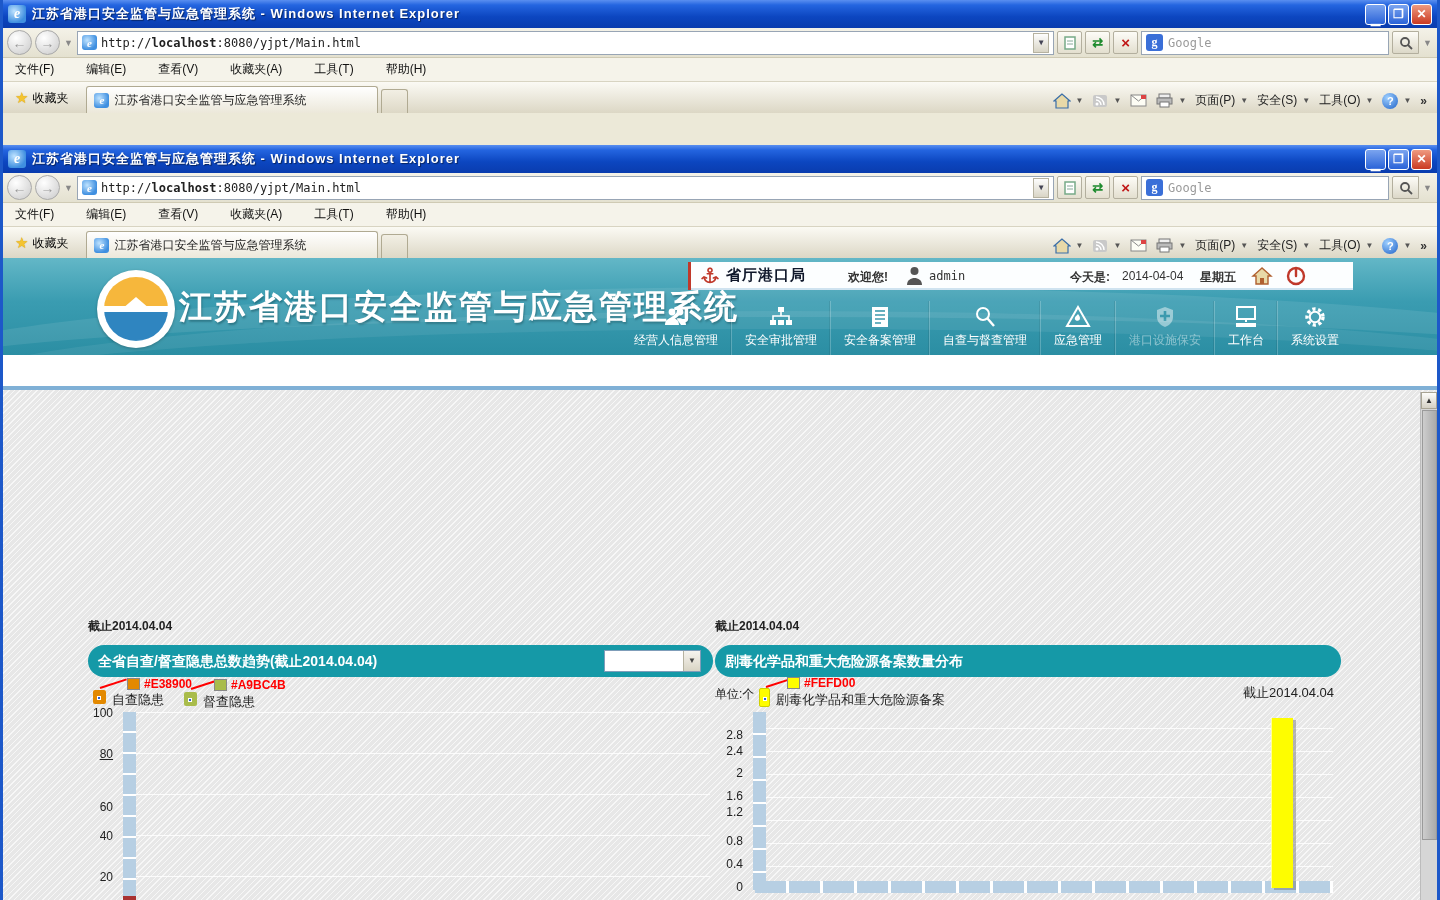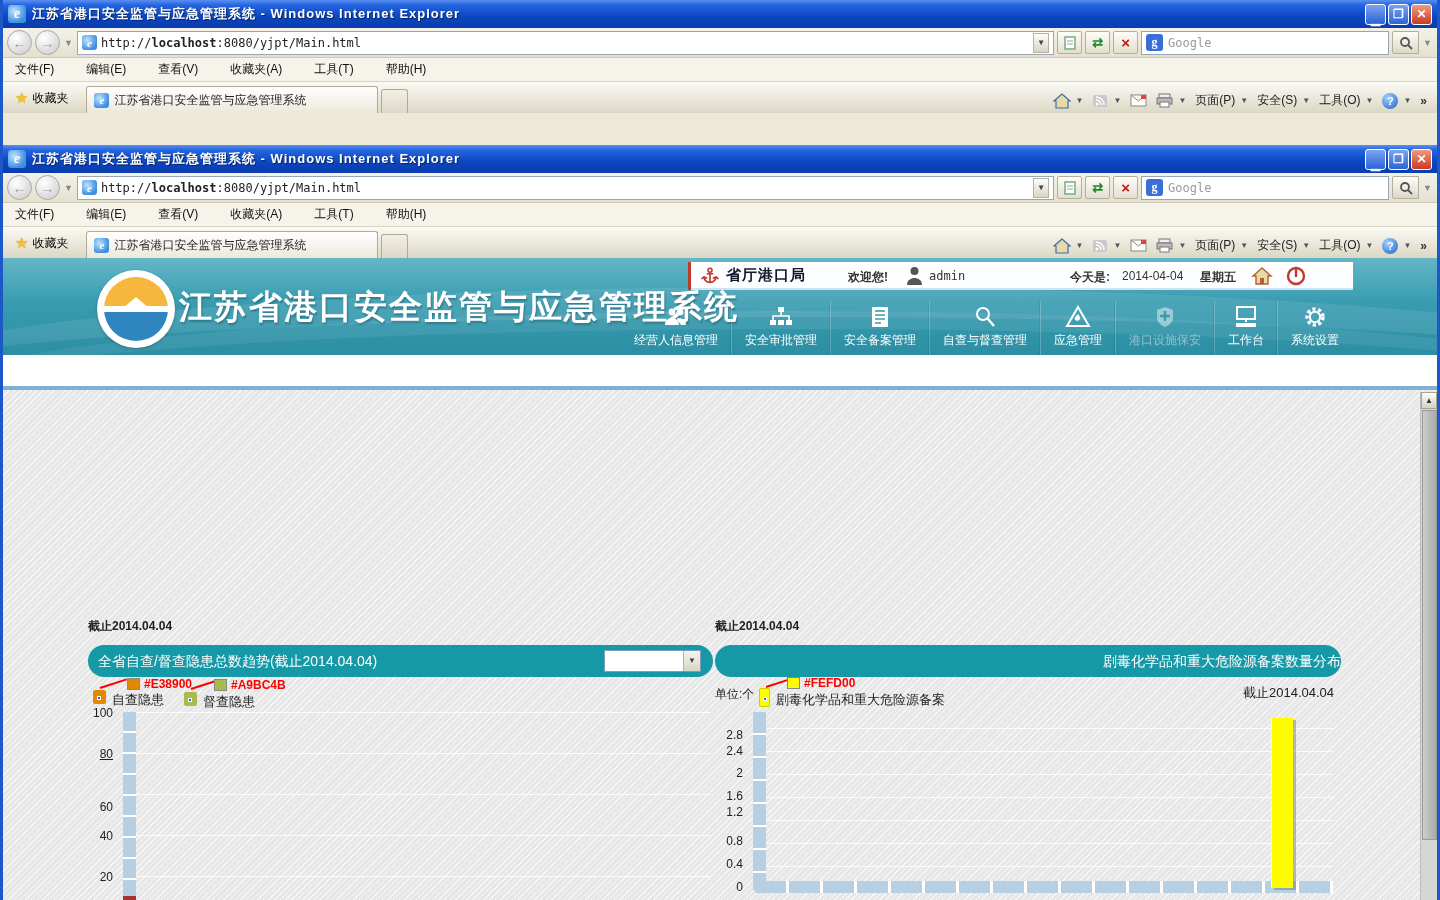--- a/index.html
+++ b/index.html
@@ -108,21 +108,21 @@
   .nav-item.dim .lbl { color:rgba(255,255,255,.45); }
   .nav-item.dim svg { opacity:.45; }
 
   .white-gap { height:31px; background:#fff; }
   .blue-line { height:4px; background:#7fb0d6; }
 
   .content { position:relative; height:510px; overflow:hidden; background-color:#e7e7e7;
              background-image:repeating-linear-gradient(135deg, rgba(255,255,255,.65) 0 1px, rgba(0,0,0,0) 1px 4px); }
   .content > * { position:absolute; }
   .asof { font-size:12px; font-weight:bold; color:#222; }
-  .panel-hd { height:32px; background:#1599a7; color:#fff; font-size:14px; font-weight:normal;
+  .panel-hd { height:32px; background:#1599a7; color:#fff; font-size:14px; font-weight:bold;
               line-height:32px; padding-left:10px;border-radius:16px; }
   .dd-sel { position:absolute; right:12px; top:5px; width:97px; height:22px; background:#fff;
             border:1px solid #7f9db9; display:flex; }
   .dd-sel .btn { margin-left:auto; width:17px; height:100%; background:linear-gradient(#f6f4ef,#d9d4c4);
             border-left:1px solid #b6b2a0; color:#444; font-size:8px; display:flex; align-items:center; justify-content:center; }
 
   .lg-marker { border-radius:2px; }
   .blue-dot { position:absolute; width:4px; height:4px; background:#2a5fd0; border:1px solid #fff; }
   .callout { height:2px; background:#f00; transform-origin:left center; }
   .hex-sw { width:13px; height:12px; border:1px solid #888; }
@@ -465,21 +465,21 @@
 
       <span class="ytick" style="left:78px; top:316px;">100</span>
       <span class="ytick" style="left:78px; top:357px;text-decoration:underline;">80</span>
       <span class="ytick" style="left:78px; top:398px;margin-top:12px;">60</span>
       <span class="ytick" style="left:78px; top:439px;">40</span>
       <span class="ytick" style="left:78px; top:480px;">20</span>
       <div class="gridlines" style="left:133px; top:322px; width:574px; height:188px;"></div>
       <div class="axis-col" style="left:120px; top:322px; height:184px;"></div>
       <div class="red-stub" style="left:120px; top:506px; width:13px; height:4px;"></div>
 
-      <div class="panel-hd" style="left:712px; top:255px; width:626px;text-align:right;">
+      <div class="panel-hd" style="left:712px; top:255px; width:626px;">
         <span>剧毒化学品和重大危险源备案数量分布</span>
       </div>
       <span class="lg-label" style="left:712px; top:296px; font-size:12px;">单位:个</span>
       <span class="lg-marker" style="left:756px; top:298px; width:11px; height:19px; background:#FEFD00; border:1px solid #cfcf00;">
           <span class="blue-dot" style="position:absolute; left:3px; top:8px;"></span>
         </span>
       <span class="lg-label" style="left:773px; top:301px;">剧毒化学品和重大危险源备案</span>
       <span class="callout" style="left:763px; top:296px; width:24px; transform:rotate(-18deg);"></span>
       <span class="hex-sw" style="left:784px; top:287px; background:#FEFD00;"></span>
       <span class="hex-tx" style="left:801px; top:286px;">#FEFD00</span>

